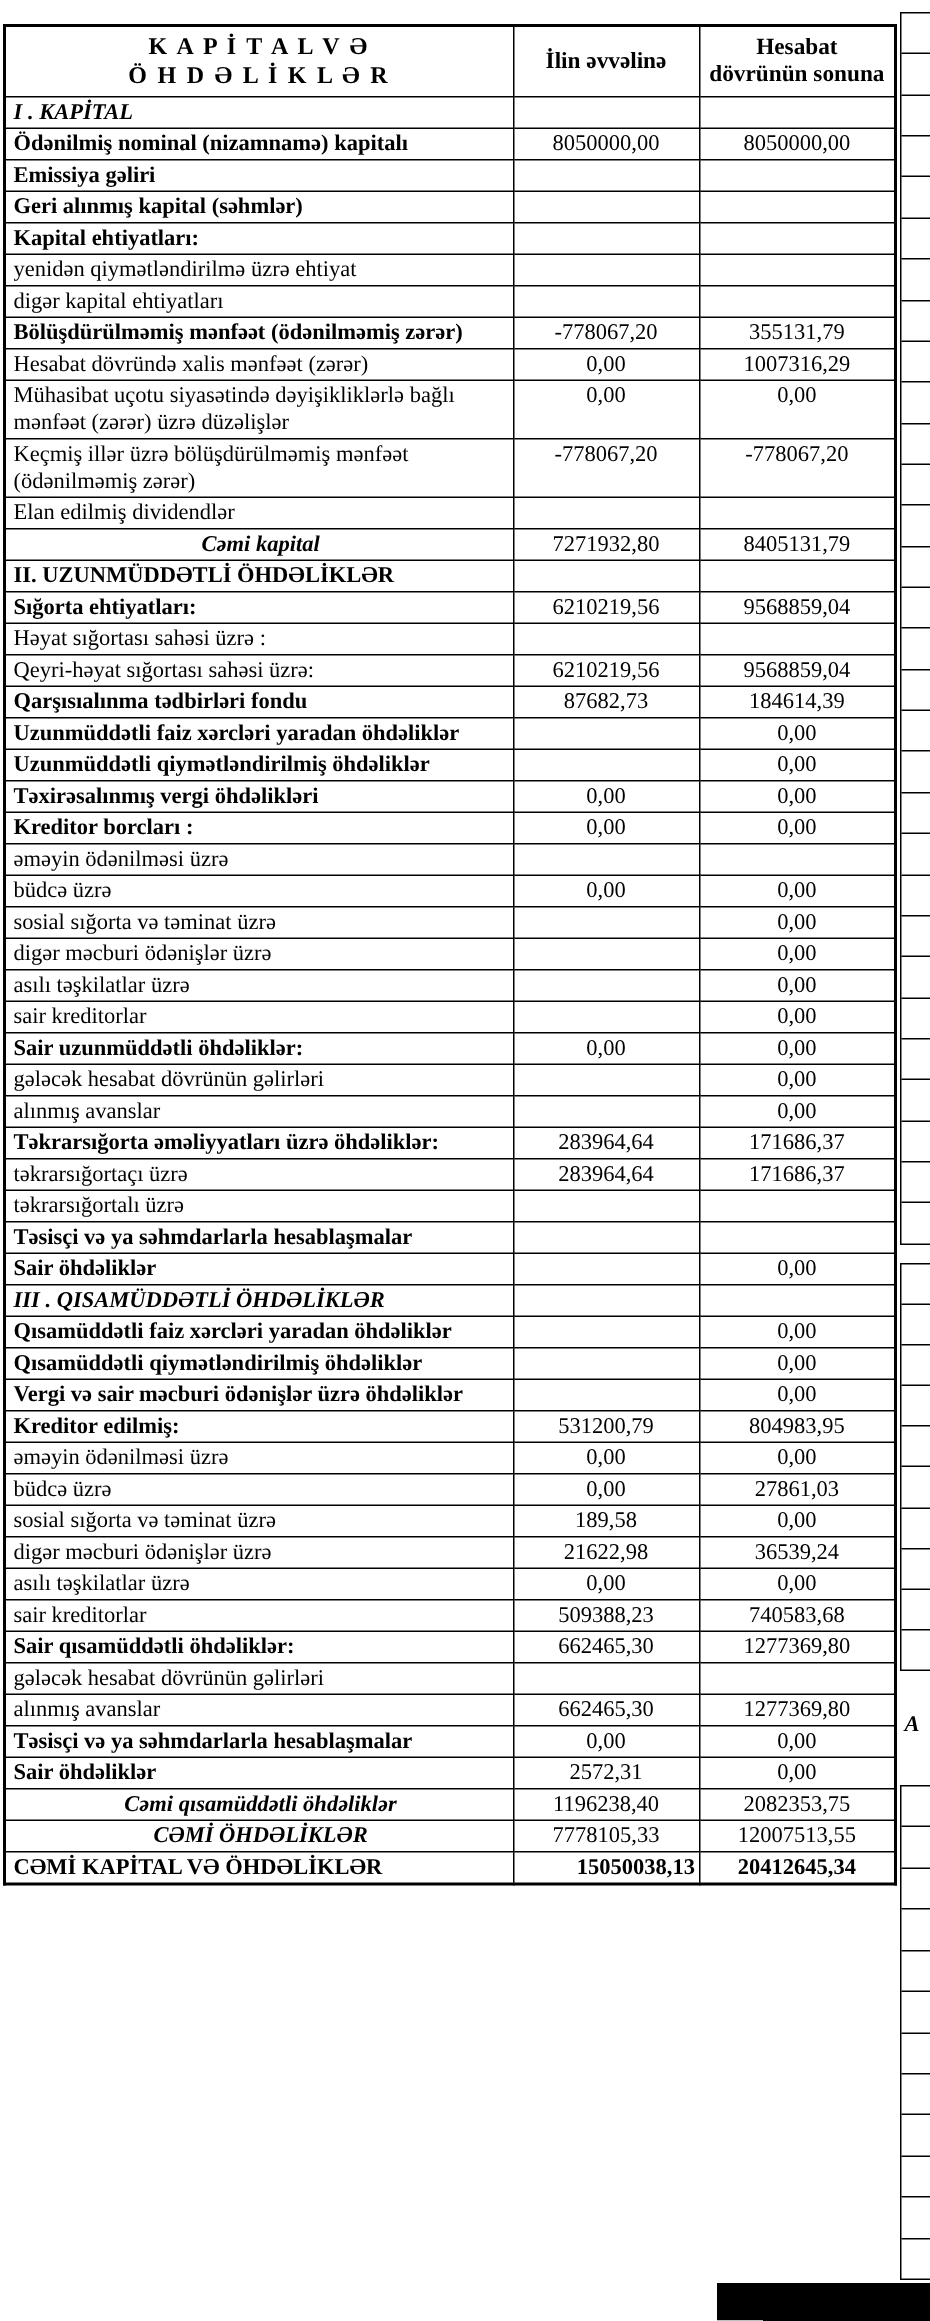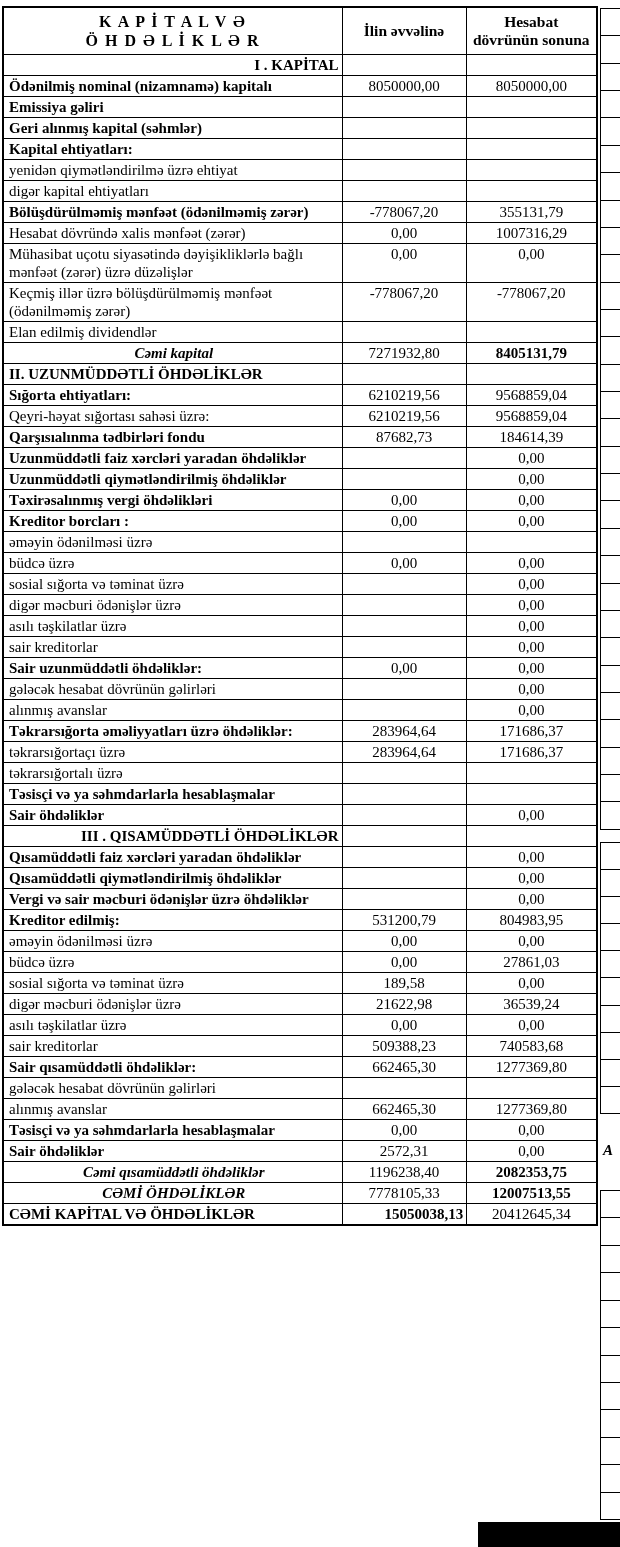--- a/index.html
+++ b/index.html
@@ -9,21 +9,21 @@
     background: #ffffff;
     font-family: "Liberation Serif", serif;
     color: #000;
     position: relative;
     overflow: hidden;
   }
   .page { position: absolute; inset: 0; }
 
   table.sheet {
     position: absolute;
-    left: 2px; top: 6px;
+    left: 2px; top: 16px;
     width: 594px;
     border-collapse: collapse;
     table-layout: fixed;
     border: 2px solid #000;
   }
   .sheet th, .sheet td {
     border: 1px solid #000;
     vertical-align: top;
     padding: 1px 3px;
     font-size: 15px;
@@ -42,27 +42,27 @@
   th.c-val {
     font-weight: bold;
     text-align: center;
     vertical-align: middle;
     font-size: 15.5px;
   }
   td.c-label { text-align: left; padding-left: 5px; }
   td.c-val { text-align: center; }
 
   tr.row-bold td.c-label { font-weight: bold; }
-  tr.row-section td.c-label { font-weight: bold; text-align: right; }
+  tr.row-section td.c-label { font-weight: bold; text-align: left; font-style: italic; }
   tr.row-section-left td.c-label { font-weight: bold; }
   tr.row-total td.c-label { font-weight: bold; font-style: italic; text-align: center; }
-  tr.row-total td.v2 { font-weight: bold; margin-top: 22px; }
+  tr.row-total td.v2 { font-weight: normal; margin-top: 22px; }
   tr.row-grand td.c-label { font-weight: bold; }
   tr.row-grand td.v1 { font-weight: bold; padding-left: 42px; }
-  tr.row-grand td.v2 { font-weight: normal; }
+  tr.row-grand td.v2 { font-weight: bold; }
 
   .strip {
     position: absolute;
     left: 600px; top: 0;
     width: 20px; height: 1547px;
   }
   .strip-seg {
     position: absolute;
     left: 0; width: 22px;
     border: 1px solid #000;
@@ -179,20 +179,25 @@
           <td class="c-label">II. UZUNMÜDDƏTLİ ÖHDƏLİKLƏR</td>
           <td class="c-val v1"></td>
           <td class="c-val v2"></td>
         </tr>
         <tr class="row-bold">
           <td class="c-label">Sığorta ehtiyatları:</td>
           <td class="c-val v1">6210219,56</td>
           <td class="c-val v2">9568859,04</td>
         </tr>
         <tr class="row-normal">
+          <td class="c-label">Həyat sığortası sahəsi üzrə :</td>
+          <td class="c-val v1"></td>
+          <td class="c-val v2"></td>
+        </tr>
+        <tr class="row-normal">
           <td class="c-label">Qeyri-həyat sığortası sahəsi üzrə:</td>
           <td class="c-val v1">6210219,56</td>
           <td class="c-val v2">9568859,04</td>
         </tr>
         <tr class="row-bold">
           <td class="c-label">Qarşısıalınma tədbirləri fondu</td>
           <td class="c-val v1">87682,73</td>
           <td class="c-val v2">184614,39</td>
         </tr>
         <tr class="row-bold">

